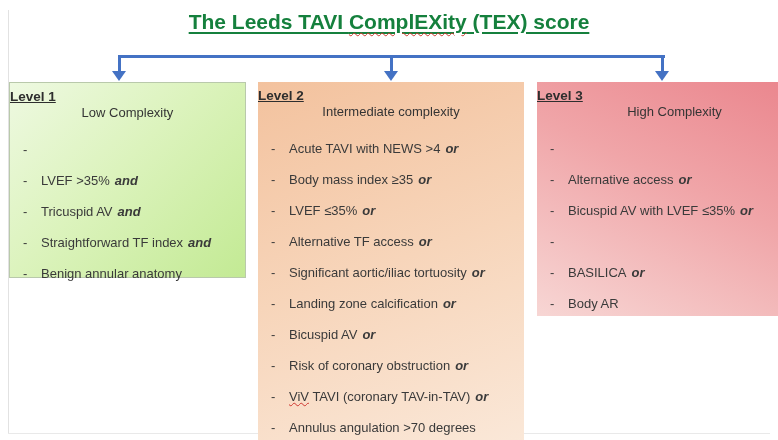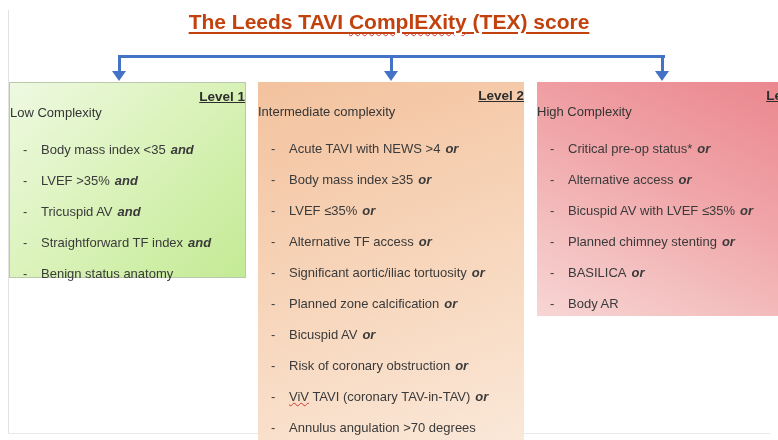--- a/index.html
+++ b/index.html
@@ -19,21 +19,21 @@
   }
   .slide-edge-bottom {
     position: absolute; left: 8px; top: 433px; width: 762px; height: 1px;
     background: #e9e9e9;
   }
 
   
   .title {
     position: absolute; left: 0; top: 10px; width: 100%;
     text-align: center;
-    font-size: 21px; font-weight: bold; color: #c2410c;
+    font-size: 21px; font-weight: bold; color: #15803d;
     text-decoration: underline;
     text-decoration-thickness: 2px;
     text-underline-offset: 3px;
   }
   .squiggle {
     text-decoration-line: underline;
     text-decoration-style: wavy;
     text-decoration-color: #cf3730;
     text-decoration-thickness: 1px;
   }
@@ -67,25 +67,25 @@
   }
   .box-2 {
     left: 258px; width: 266px; height: 412px;
     background: linear-gradient(160deg, #f3c29e 0%, #f7d5ba 45%, #fbecdf 100%);
   }
   .box-3 {
     left: 537px; width: 275px; height: 234px;
     background: linear-gradient(205deg, #ea848c 0%, #f0a5a8 45%, #f7d6d4 100%);
   }
   .level-heading {
-    text-align: right; font-size: 13.5px; font-weight: bold; color: #2e2e2e;
+    text-align: left; font-size: 13.5px; font-weight: bold; color: #2e2e2e;
     text-decoration: underline; line-height: 17px;
   }
   .level-subtitle {
-    font-size: 13px; color: #343434; line-height: 16px;
+    text-align: center; font-size: 13px; color: #343434; line-height: 16px;
   }
   ul.criteria { list-style: none; margin-top: 20px; }
   ul.criteria li {
     display: flex; font-size: 13px; line-height: 18px;
     margin-bottom: 13px; padding-left: 13px; padding-right: 4px;
     color: #3a3a3a;
   }
   ul.criteria .dash { width: 18px; flex: 0 0 18px; }
   .conj { font-weight: bold; font-style: italic; margin-left: 5px; }
   .conj:empty { display: none; }
@@ -107,37 +107,36 @@
   <div class="arrowhead a1"></div>
   <div class="arrowhead a2"></div>
   <div class="arrowhead a3"></div>
 
   <div class="level-box box-1">
     <div class="level-heading">Level 1</div>
     <div class="level-subtitle">Low Complexity</div>
     <ul class="criteria">
       <li>
           <span class="dash">-</span>
-          <span><span>Body mass index &lt;35</span><span class="conj">and</span></span>
         </li>
       <li>
           <span class="dash">-</span>
           <span><span>LVEF &gt;35%</span><span class="conj">and</span></span>
         </li>
       <li>
           <span class="dash">-</span>
           <span><span>Tricuspid AV</span><span class="conj">and</span></span>
         </li>
       <li>
           <span class="dash">-</span>
           <span><span>Straightforward TF index</span><span class="conj">and</span></span>
         </li>
       <li>
           <span class="dash">-</span>
-          <span><span>Benign status anatomy</span></span>
+          <span><span>Benign annular anatomy</span></span>
         </li>
     </ul>
   </div>
 
   <div class="level-box box-2">
     <div class="level-heading">Level 2</div>
     <div class="level-subtitle">Intermediate complexity</div>
     <ul class="criteria">
       <li>
           <span class="dash">-</span>
@@ -154,21 +153,21 @@
       <li>
           <span class="dash">-</span>
           <span><span>Alternative TF access</span><span class="conj">or</span></span>
         </li>
       <li>
           <span class="dash">-</span>
           <span><span>Significant aortic/iliac tortuosity</span><span class="conj">or</span></span>
         </li>
       <li>
           <span class="dash">-</span>
-          <span><span>Planned zone calcification</span><span class="conj">or</span></span>
+          <span><span>Landing zone calcification</span><span class="conj">or</span></span>
         </li>
       <li>
           <span class="dash">-</span>
           <span><span>Bicuspid AV</span><span class="conj">or</span></span>
         </li>
       <li>
           <span class="dash">-</span>
           <span><span>Risk of coronary obstruction</span><span class="conj">or</span></span>
         </li>
       <li>
@@ -181,33 +180,31 @@
         </li>
     </ul>
   </div>
 
   <div class="level-box box-3">
     <div class="level-heading">Level 3</div>
     <div class="level-subtitle">High Complexity</div>
     <ul class="criteria">
       <li>
           <span class="dash">-</span>
-          <span><span>Critical pre-op status*</span><span class="conj">or</span></span>
         </li>
       <li>
           <span class="dash">-</span>
           <span><span>Alternative access</span><span class="conj">or</span></span>
         </li>
       <li>
           <span class="dash">-</span>
           <span><span>Bicuspid AV with LVEF ≤35%</span><span class="conj">or</span></span>
         </li>
       <li>
           <span class="dash">-</span>
-          <span><span>Planned chimney stenting</span><span class="conj">or</span></span>
         </li>
       <li>
           <span class="dash">-</span>
           <span><span>BASILICA</span><span class="conj">or</span></span>
         </li>
       <li>
           <span class="dash">-</span>
           <span><span>Body AR</span></span>
         </li>
     </ul>

